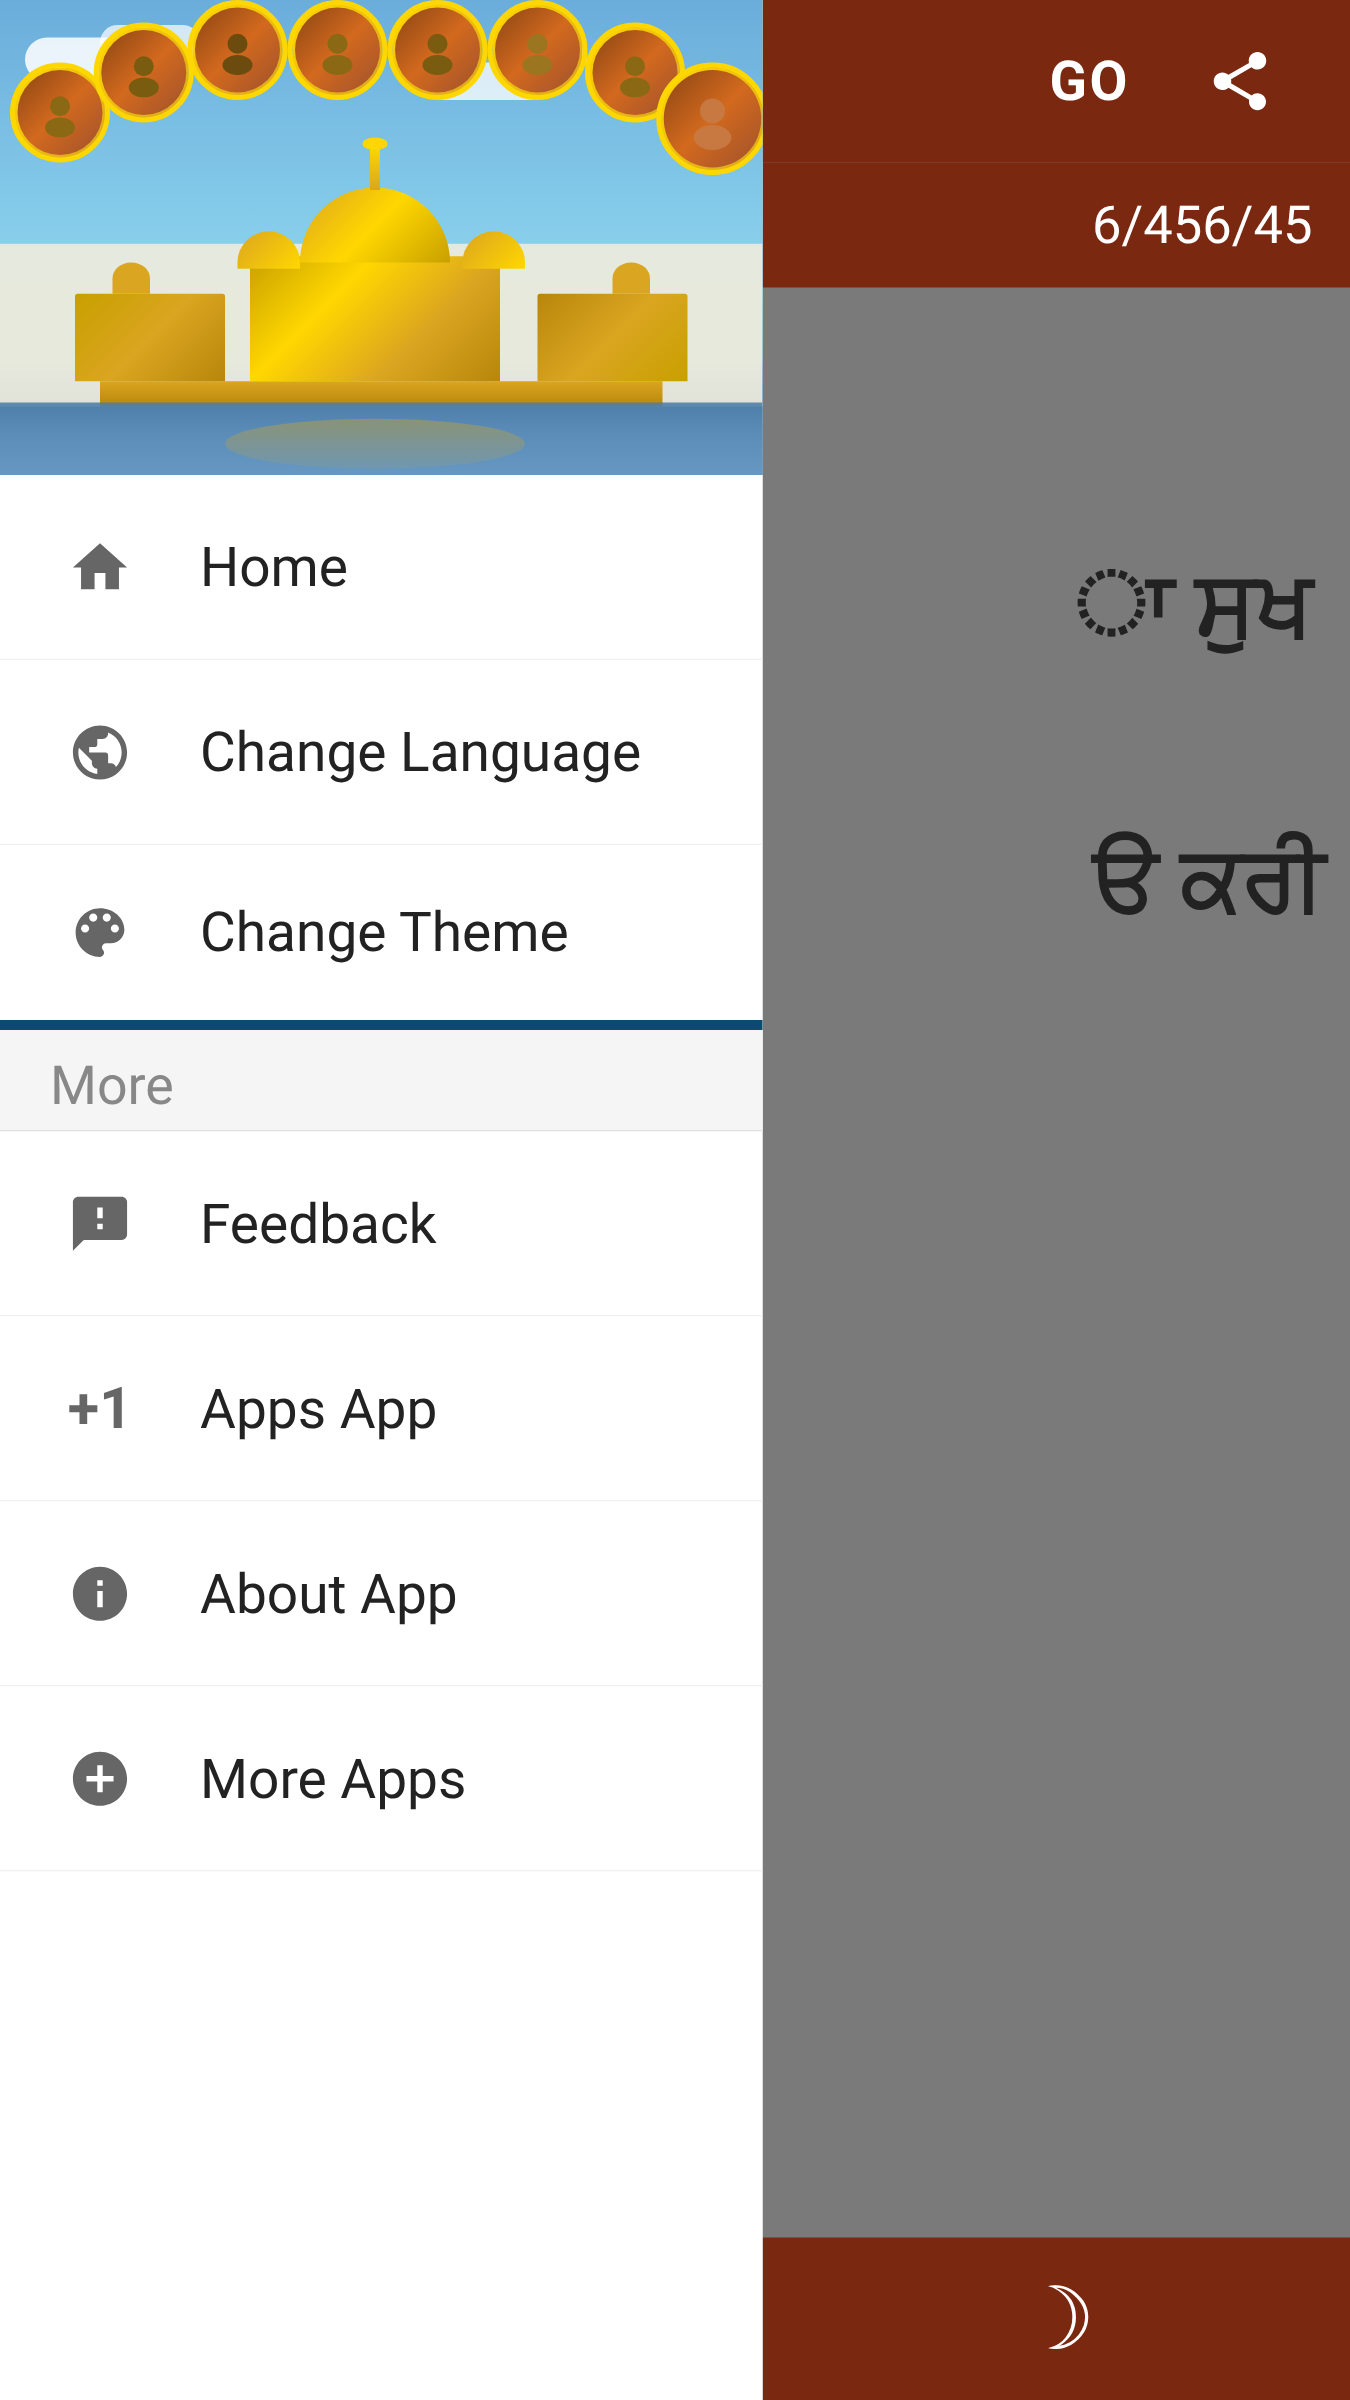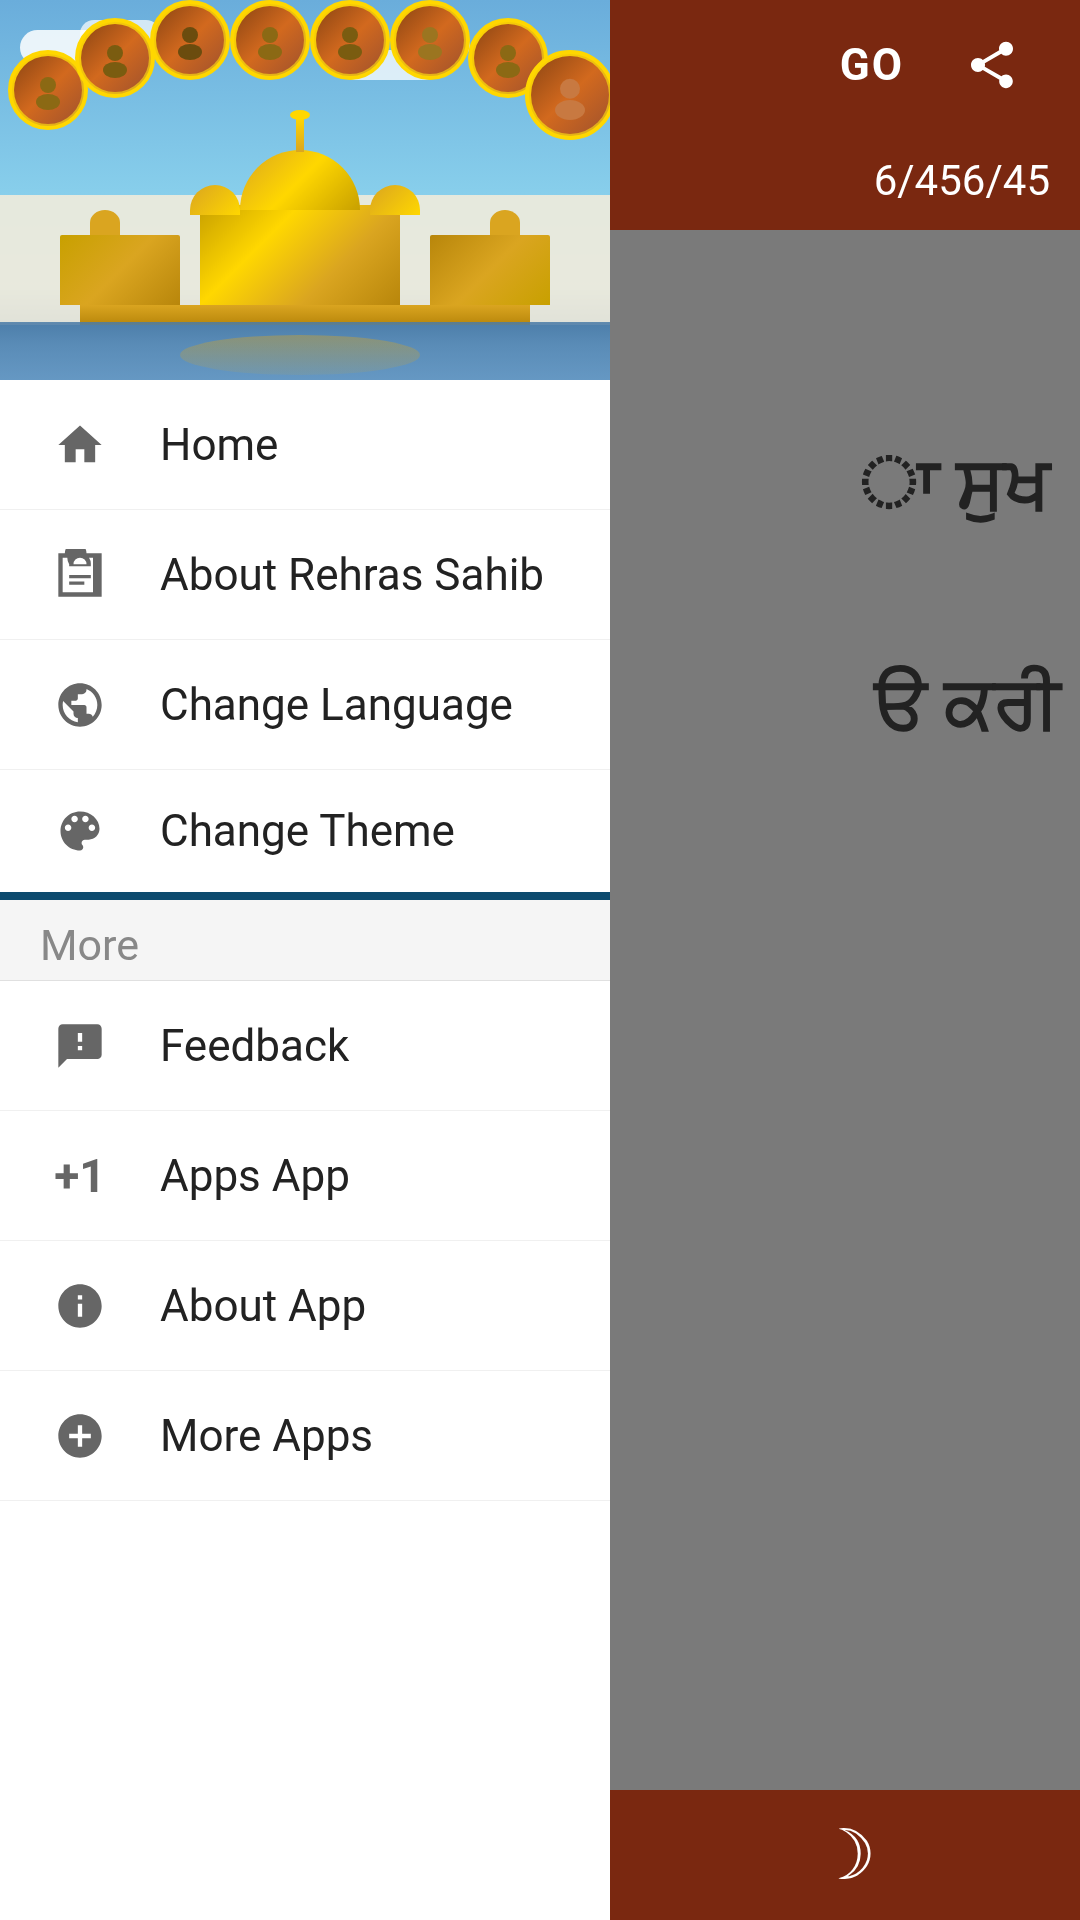--- a/index.html
+++ b/index.html
@@ -166,21 +166,21 @@
       flex: 1;
       background: white;
       display: flex;
       flex-direction: column;
     }
 
     .menu-item {
       display: flex;
       align-items: center;
       padding: 0 40px;
-      height: 130px;
+      height: 148px;
       border-bottom: 1px solid #f0f0f0;
       cursor: pointer;
     }
 
     .menu-icon-wrap {
       width: 80px;
       height: 80px;
       display: flex;
       align-items: center;
       justify-content: center;
@@ -355,30 +355,20 @@
 
     <div class="menu-item">
       <div class="menu-icon-wrap">
         <svg width="52" height="52" viewBox="0 0 24 24" fill="#666">
           <path d="M10 20v-6h4v6h5v-8h3L12 3 2 12h3v8z"></path>
         </svg>
       </div>
       <span class="menu-label">Home</span>
     </div>
 
-    <div class="menu-item">
-      <div class="menu-icon-wrap">
-        <svg width="52" height="52" viewBox="0 0 24 24" fill="#666">
-          <path d="M18 2h-3a5 5 0 0 0-10 0H2v20h20V2zM12 4a3 3 0 0 1 3 3H9a3 3 0 0 1 3-3zm-8 16V4h2.17A5 5 0 0 0 7 7v1h10V7a5 5 0 0 0-.83-3H18v16H4z"></path>
-          <rect x="7" y="12" width="10" height="1.5" fill="#666"></rect>
-          <rect x="7" y="15" width="7" height="1.5" fill="#666"></rect>
-        </svg>
-      </div>
-      <span class="menu-label">About Rehras Sahib</span>
-    </div>
 
     <div class="menu-item">
       <div class="menu-icon-wrap">
         <svg width="52" height="52" viewBox="0 0 24 24" fill="#666">
           <path d="M12 2C6.48 2 2 6.48 2 12s4.48 10 10 10 10-4.48 10-10S17.52 2 12 2zm-1 17.93c-3.95-.49-7-3.85-7-7.93 0-.62.08-1.21.21-1.79L9 15v1c0 1.1.9 2 2 2v1.93zm6.9-2.54c-.26-.81-1-1.39-1.9-1.39h-1v-3c0-.55-.45-1-1-1H8v-2h2c.55 0 1-.45 1-1V7h2c1.1 0 2-.9 2-2v-.41c2.93 1.19 5 4.06 5 7.41 0 2.08-.8 3.97-2.1 5.39z"></path>
         </svg>
       </div>
       <span class="menu-label">Change Language</span>
     </div>
 

